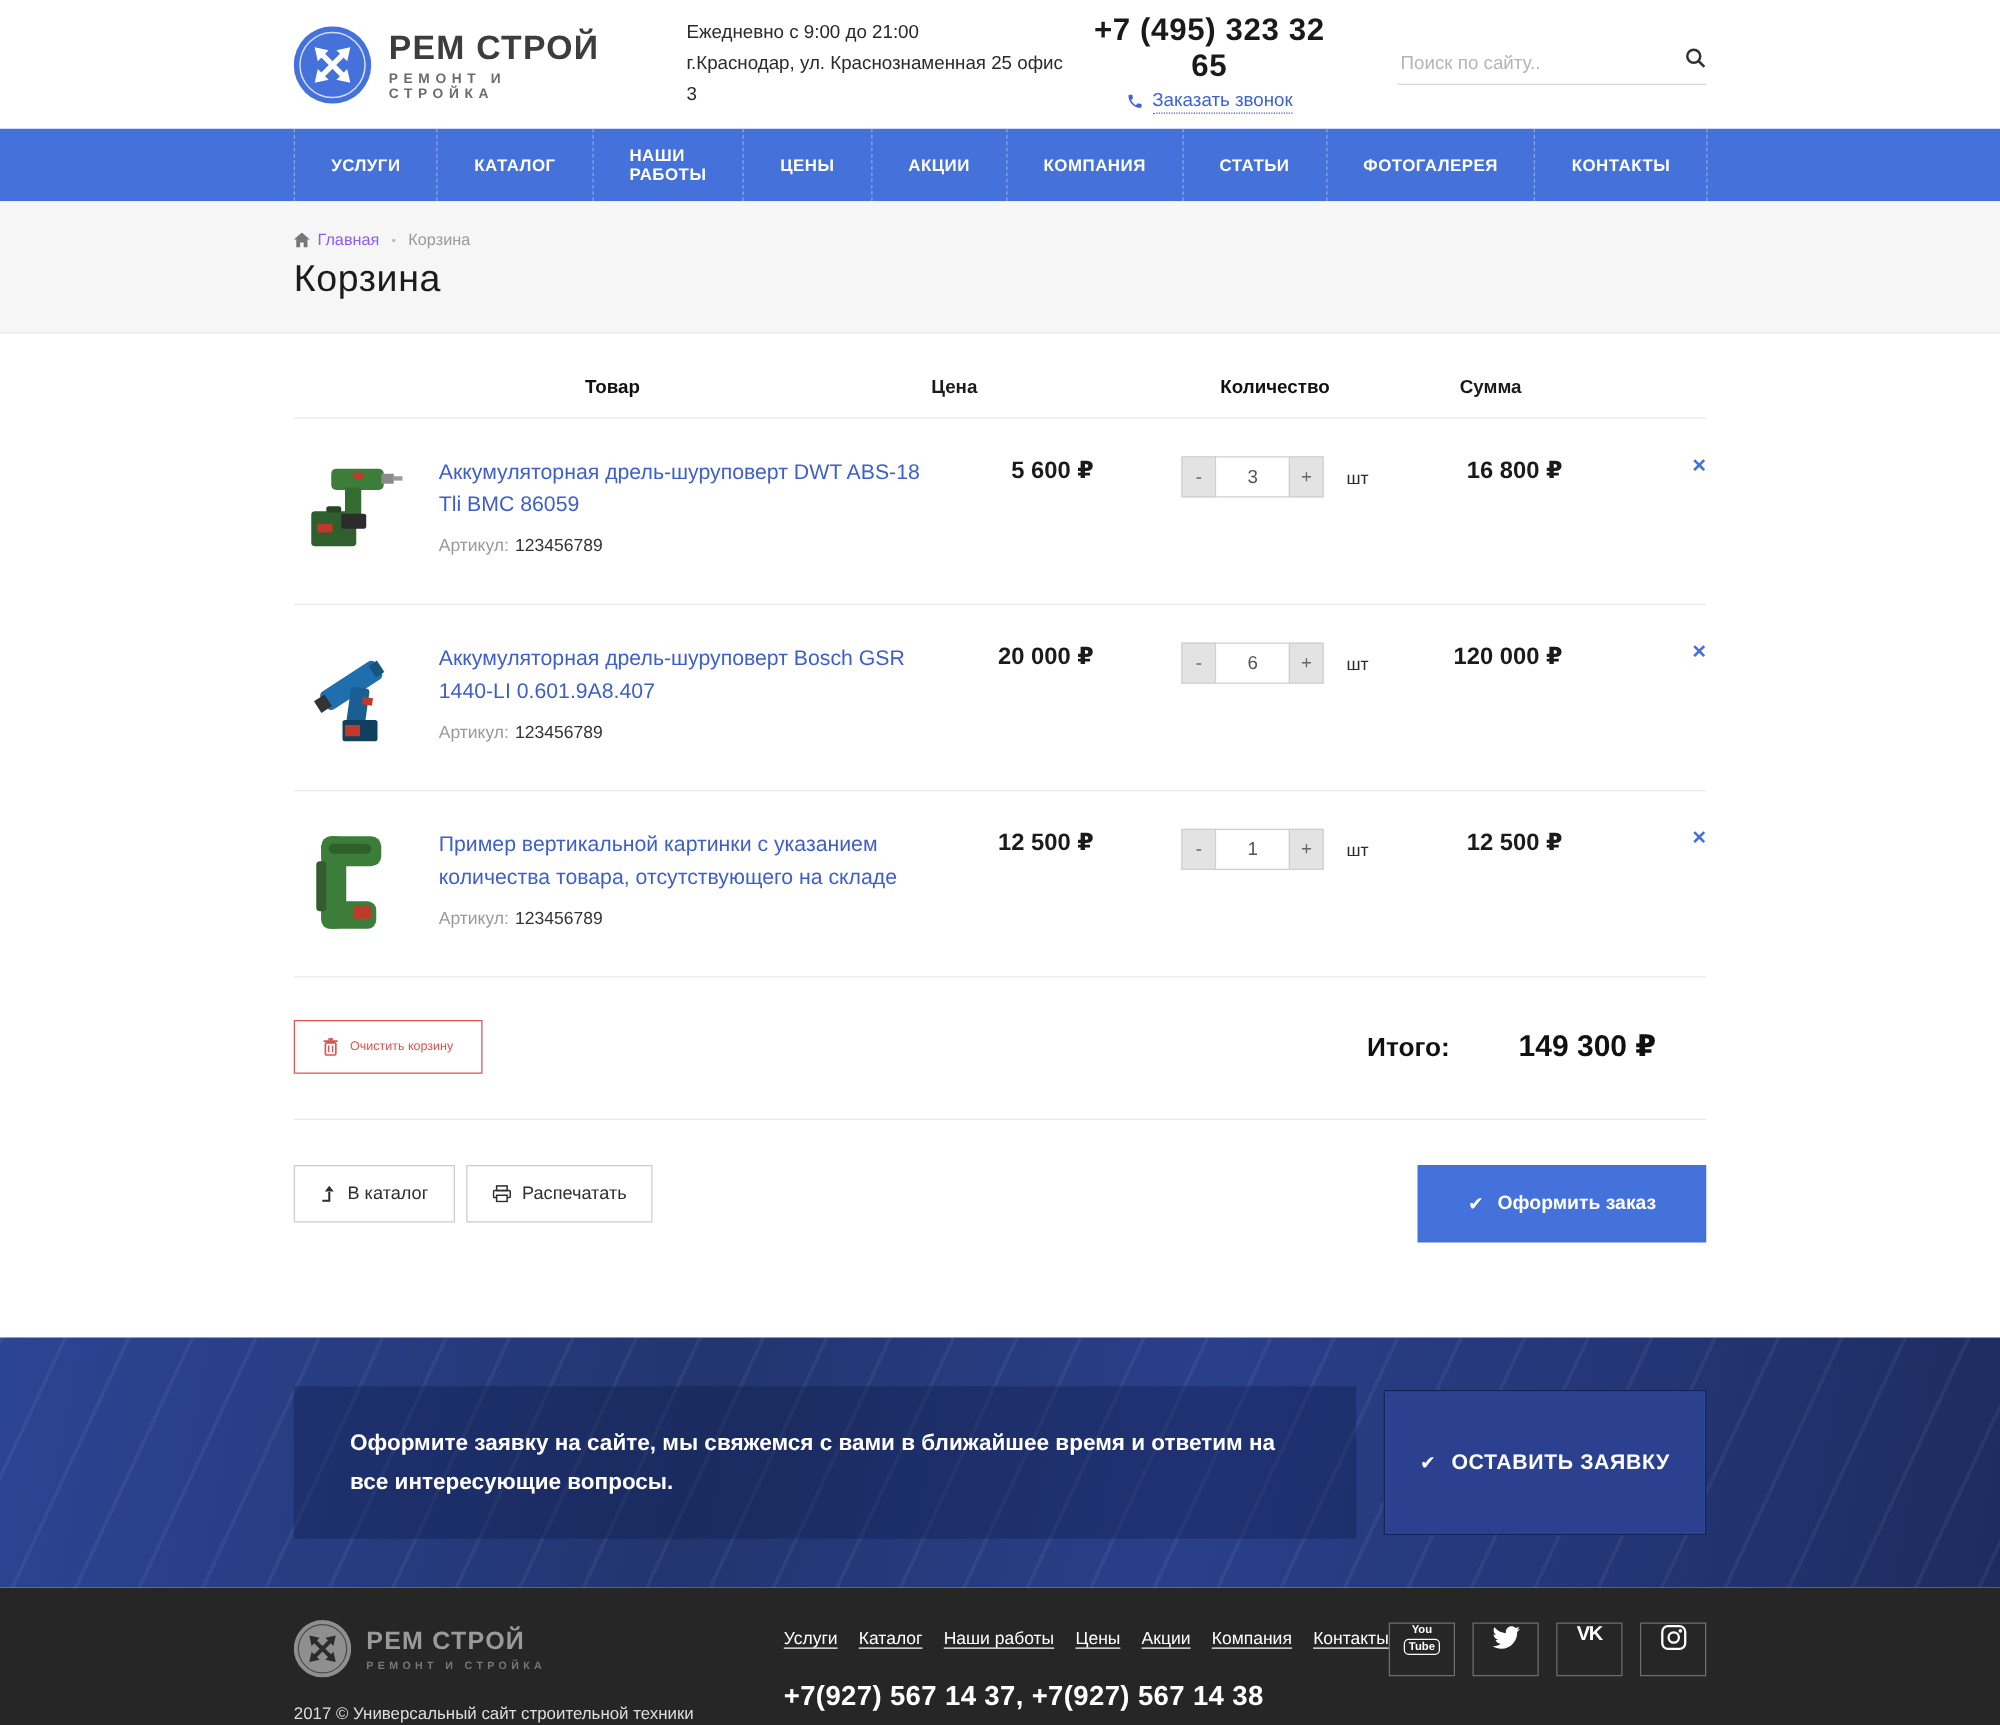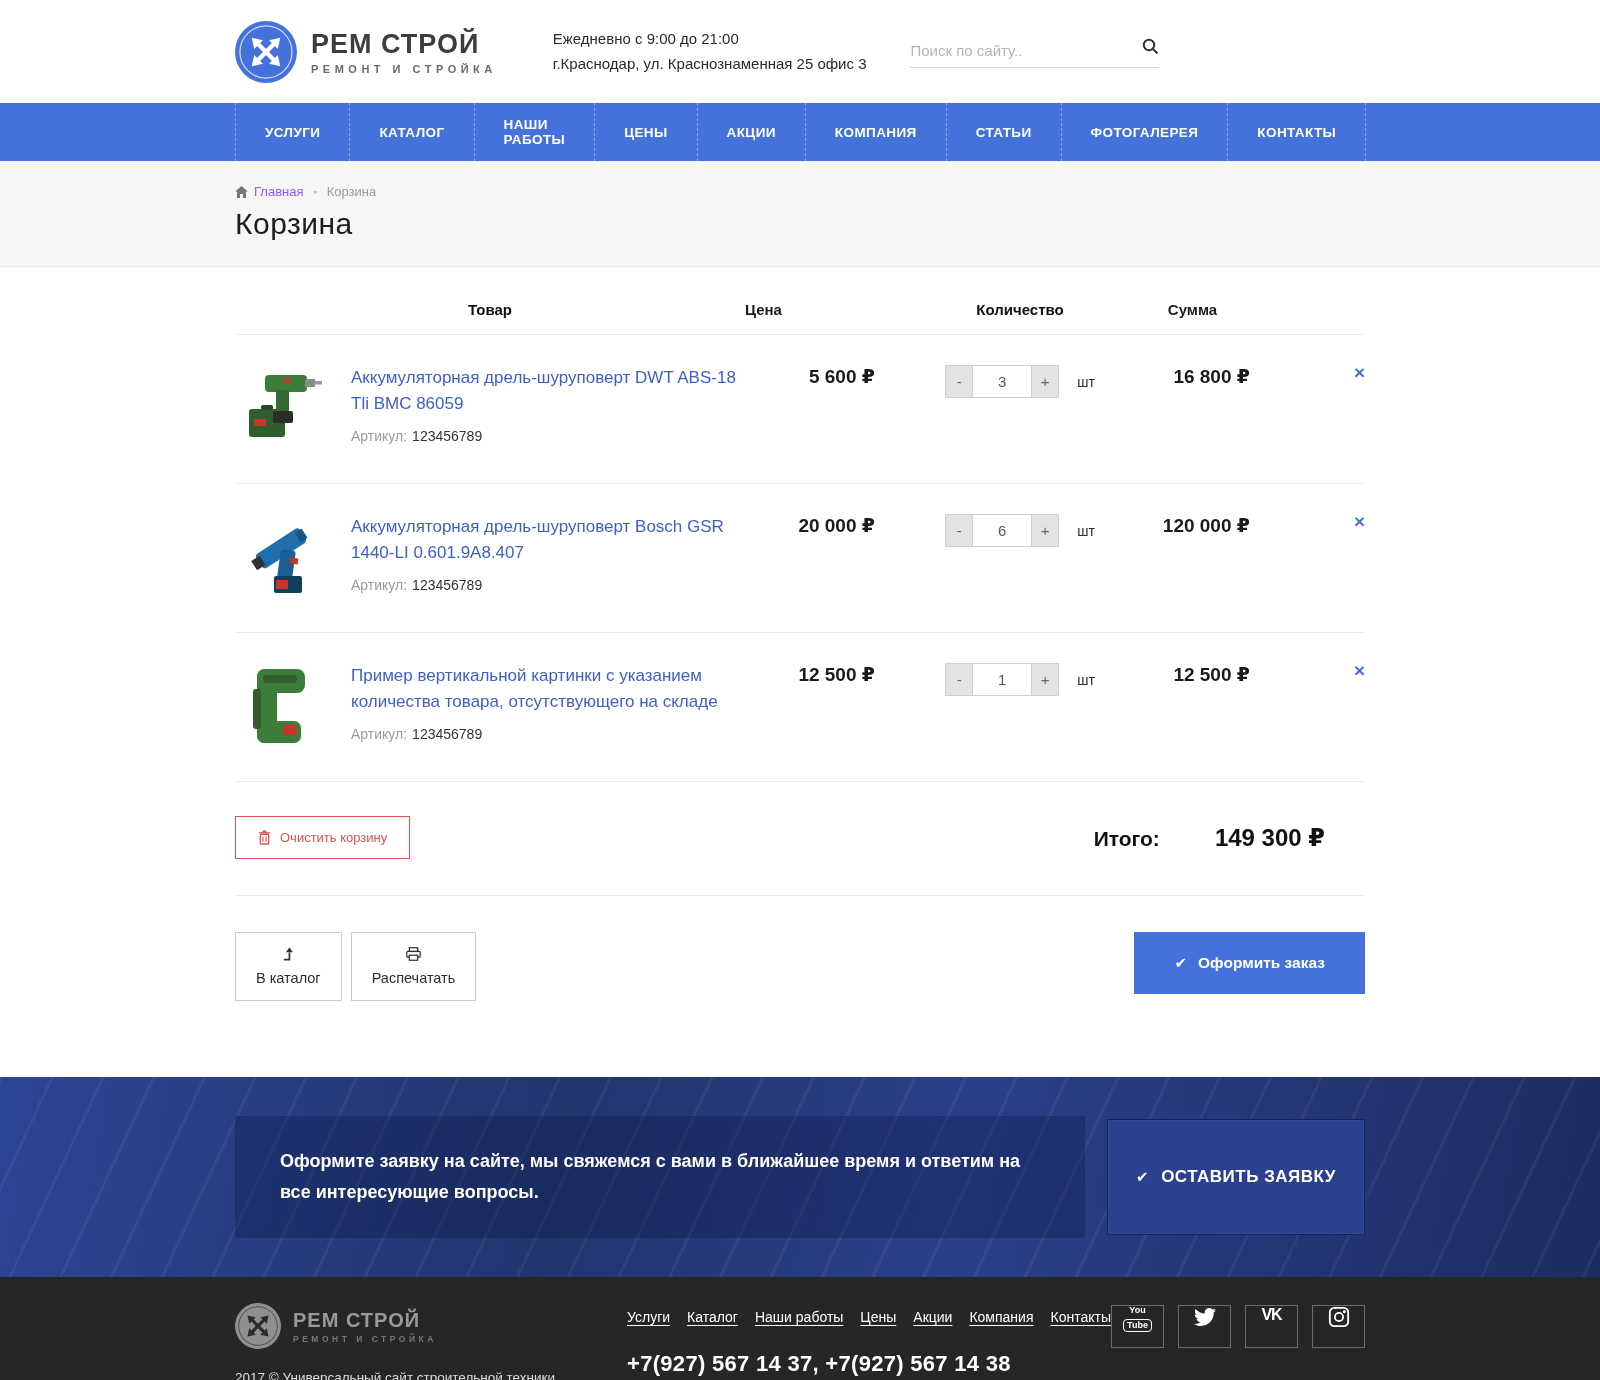--- a/index.html
+++ b/index.html
@@ -73,29 +73,29 @@
     color: #666; font-size: 15px; cursor: pointer; }
   .stepper-input { width: 58px; height: 33px; border: 1px solid #cfcfcf; border-left: none; border-right: none;
     text-align: center; font-size: 15px; color: #555; outline: none; font-family: inherit; }
   .unit { margin-left: 18px; font-size: 14px; color: #2c2c2c; align-self: center; }
   .remove-btn { background: none; border: none; color: #4471da; font-size: 19px; font-weight: bold;
     cursor: pointer; line-height: 1; margin-top: -12px; }
 
   
   .cart-totals { display: flex; align-items: center; padding: 34px 0 36px 0; border-bottom: 1px solid #e9e9e9; }
   .clear-btn { display: inline-flex; align-items: center; gap: 9px; border: 1px solid #d9534f; color: #d9534f;
-    background: #fff; font-size: 13px; padding: 13px 22px; cursor: pointer; font-family: inherit; }
+    background: #fff; font-size: 10px; padding: 13px 22px; cursor: pointer; font-family: inherit; }
   .totals-right { margin-left: auto; display: flex; align-items: baseline; gap: 55px; padding-right: 40px; }
   .total-label { font-size: 21px; font-weight: bold; color: #111; }
   .total-value { font-size: 24px; font-weight: bold; color: #111; }
 
   
   .cart-actions { display: flex; align-items: flex-start; padding: 36px 0 0 0; }
   .btn-outline { display: inline-flex; align-items: center; gap: 9px; border: 1px solid #ccc; background: #fff;
-    color: #2e2e2e; font-size: 14.5px; padding: 14px 20px; margin-right: 9px; text-decoration: none; cursor: pointer; flex-direction: column; }
+    color: #2e2e2e; font-size: 14.5px; padding: 14px 20px; margin-right: 9px; text-decoration: none; cursor: pointer; }
   .btn-checkout { margin-left: auto; display: inline-flex; align-items: center; gap: 11px; background: #4471da;
     color: #fff; font-size: 15.5px; font-weight: bold; padding: 22px 40px; text-decoration: none; cursor: pointer; }
   .check-glyph { font-size: 15px; }
 
   
   .cta { margin-top: 76px; height: 200px;
     background:
       repeating-linear-gradient(115deg, rgba(255,255,255,0.05) 0 3px, rgba(255,255,255,0) 3px 46px),
       linear-gradient(100deg, #2c4494 0%, #22356f 35%, #2a3f8a 60%, #1d2c60 100%);
     position: relative; }
@@ -152,20 +152,29 @@
       </svg>
       <div class="logo-text">
         <div class="logo-title">РЕМ СТРОЙ</div>
         <div class="logo-subtitle">РЕМОНТ И СТРОЙКА</div>
       </div>
     </div>
     <div class="header-info">
       <div>Ежедневно с 9:00 до 21:00</div>
       <div>г.Краснодар, ул. Краснознаменная 25 офис 3</div>
     </div>
+    <div class="header-phone">
+      <div class="phone-number">+7 (495) 323 32 65</div>
+      <a class="callback-link">
+        <svg width="14" height="14" viewBox="0 0 24 24">
+          <path fill="#3f62d2" d="M6.62 10.79c1.44 2.83 3.76 5.14 6.59 6.59l2.2-2.2c.27-.27.67-.36 1.02-.24 1.12.37 2.33.57 3.57.57.55 0 1 .45 1 1V20c0 .55-.45 1-1 1-9.39 0-17-7.61-17-17 0-.55.45-1 1-1h3.5c.55 0 1 .45 1 1 0 1.25.2 2.45.57 3.57.11.35.03.74-.25 1.02l-2.2 2.2z"></path>
+        </svg>
+        <span class="cb-text">Заказать звонок</span>
+      </a>
+    </div>
     <div class="search-box">
       <input class="search-input" type="text" placeholder="Поиск по сайту.." style="">
       <button class="search-btn">
         <svg width="17" height="17" viewBox="0 0 17 17">
           <circle cx="7" cy="7" r="5.2" fill="none" stroke="#333" stroke-width="2"></circle>
           <line x1="11" y1="11" x2="15.5" y2="15.5" stroke="#333" stroke-width="2"></line>
         </svg>
       </button>
     </div>
   </div>

